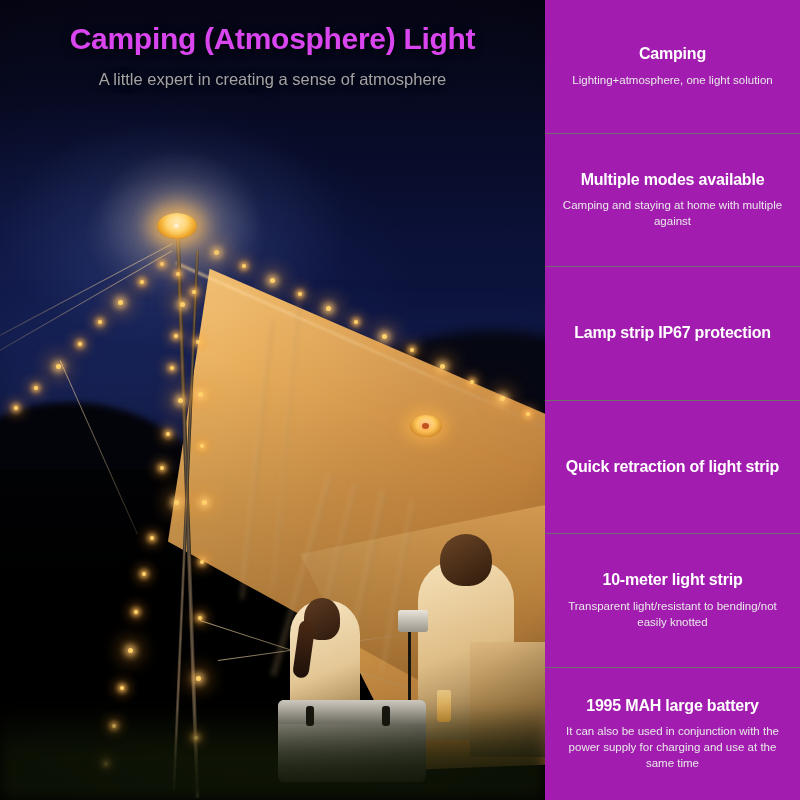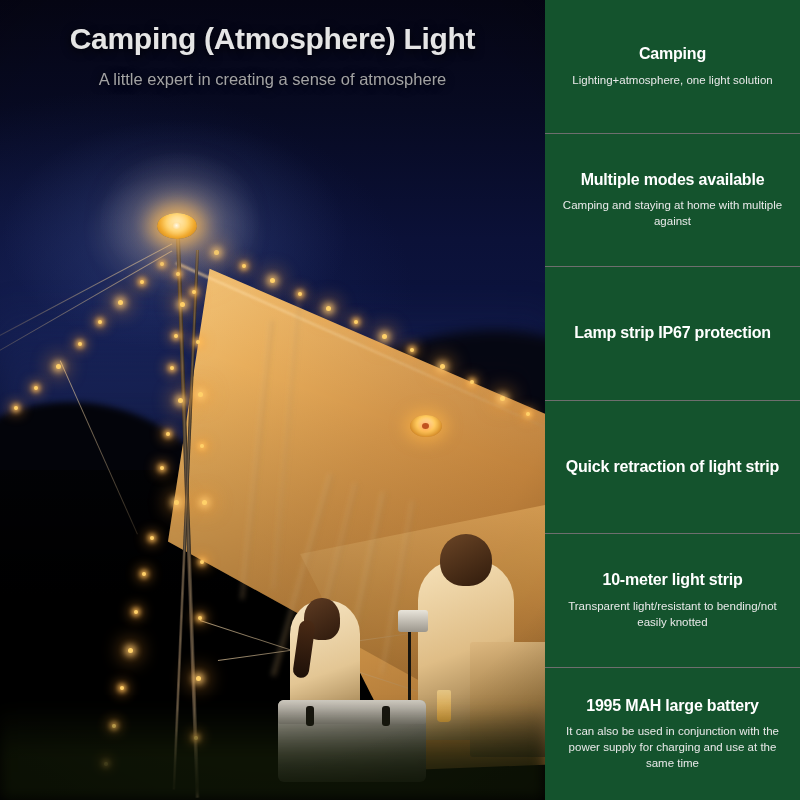--- a/index.html
+++ b/index.html
@@ -105,28 +105,28 @@
          radial-gradient(ellipse 150px 60px at 60px 800px, #7e9130 0%, rgba(40,50,12,0) 70%),
          radial-gradient(ellipse 120px 50px at 210px 796px, #6d8a2a 0%, rgba(30,40,10,0) 70%),
          radial-gradient(ellipse 130px 46px at 360px 800px, #5d7a24 0%, rgba(25,34,8,0) 72%),
          radial-gradient(ellipse 140px 44px at 500px 798px, #4e6a1e 0%, rgba(20,28,6,0) 74%),
          linear-gradient(180deg, rgba(0,0,0,0) 0%, rgba(18,26,6,.75) 55%, #0d1305 100%);}
   .vign{position:absolute;inset:0;pointer-events:none;
        background:radial-gradient(ellipse 120% 95% at 50% 45%, rgba(0,0,0,0) 52%, rgba(0,0,0,.55) 100%);}
 
   
   .headwrap{position:absolute;left:0;top:0;width:545px;padding-top:22px;text-align:center;z-index:9;}
-  .h-title{font-size:30px;font-weight:bold;color:#e5e5e5;letter-spacing:-.3px;
+  .h-title{font-size:30px;font-weight:bold;color:#d946ef;letter-spacing:-.3px;
        text-shadow:0 2px 10px rgba(0,0,0,.85);margin:0;}
   .h-sub{font-size:16.5px;color:#a3a3a3;margin:14px 0 0 0;
        text-shadow:0 1px 8px rgba(0,0,0,.85);}
 
   
   #features{width:255px;height:800px;background:#070707;display:flex;flex-direction:column;}
-  .fcard{flex:1 1 0;background:#14532d;border-bottom:1px solid #6e6e6e;
+  .fcard{flex:1 1 0;background:#a21caf;border-bottom:1px solid #6e6e6e;
          display:flex;flex-direction:column;align-items:center;justify-content:center;
          padding:6px 9px;box-sizing:border-box;text-align:center;}
   .fcard:last-child{border-bottom:none;}
   .f-title{color:#ffffff;font-weight:bold;font-size:16px;line-height:1.22;margin:0;letter-spacing:-.2px;}
   .f-desc{color:#e9e9e9;font-size:11.5px;line-height:1.38;margin:9px 0 0 0;font-weight:normal;}
 </style>
 </head>
 <body>
 
 <div id="page">

